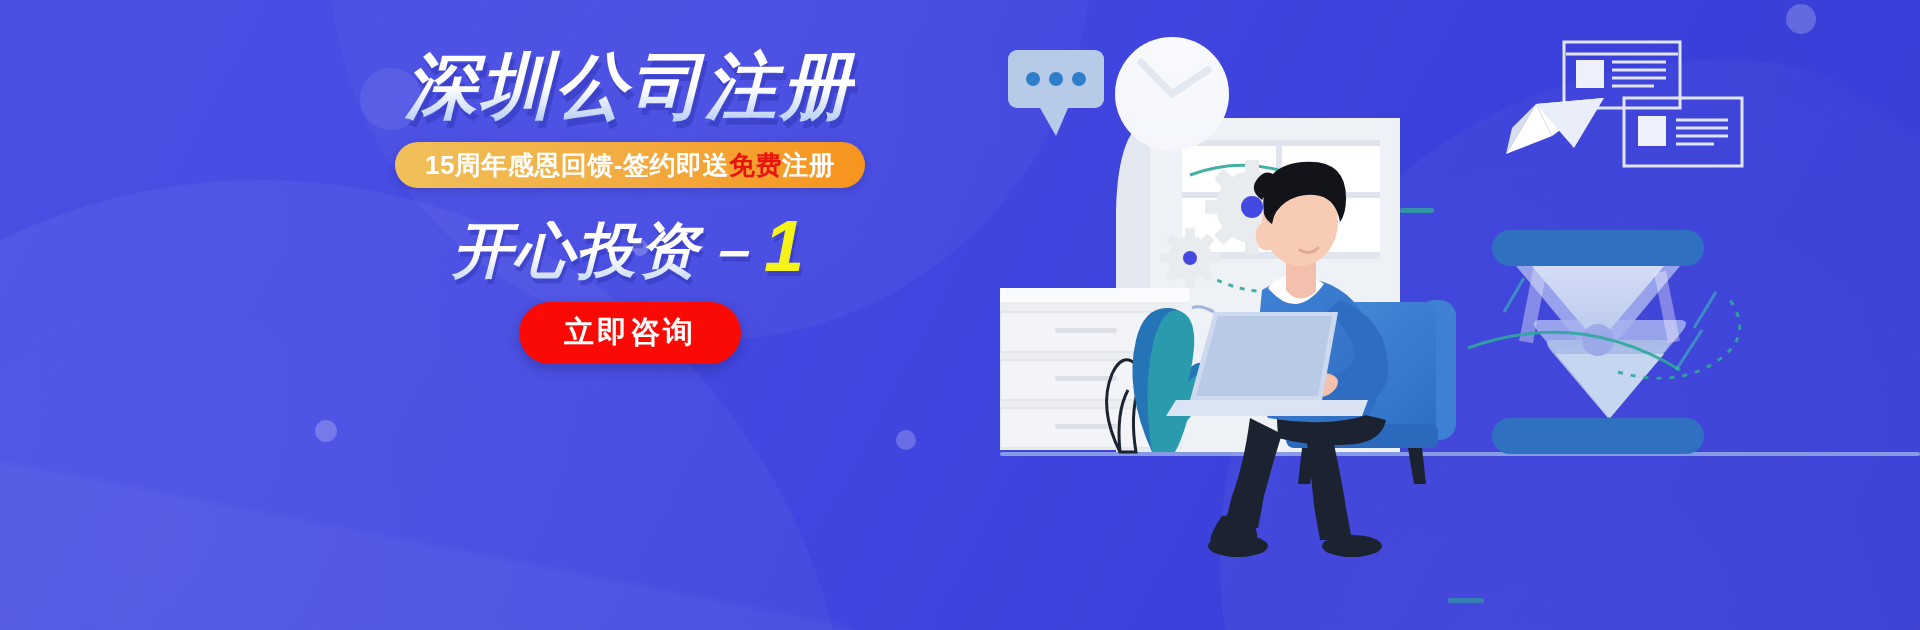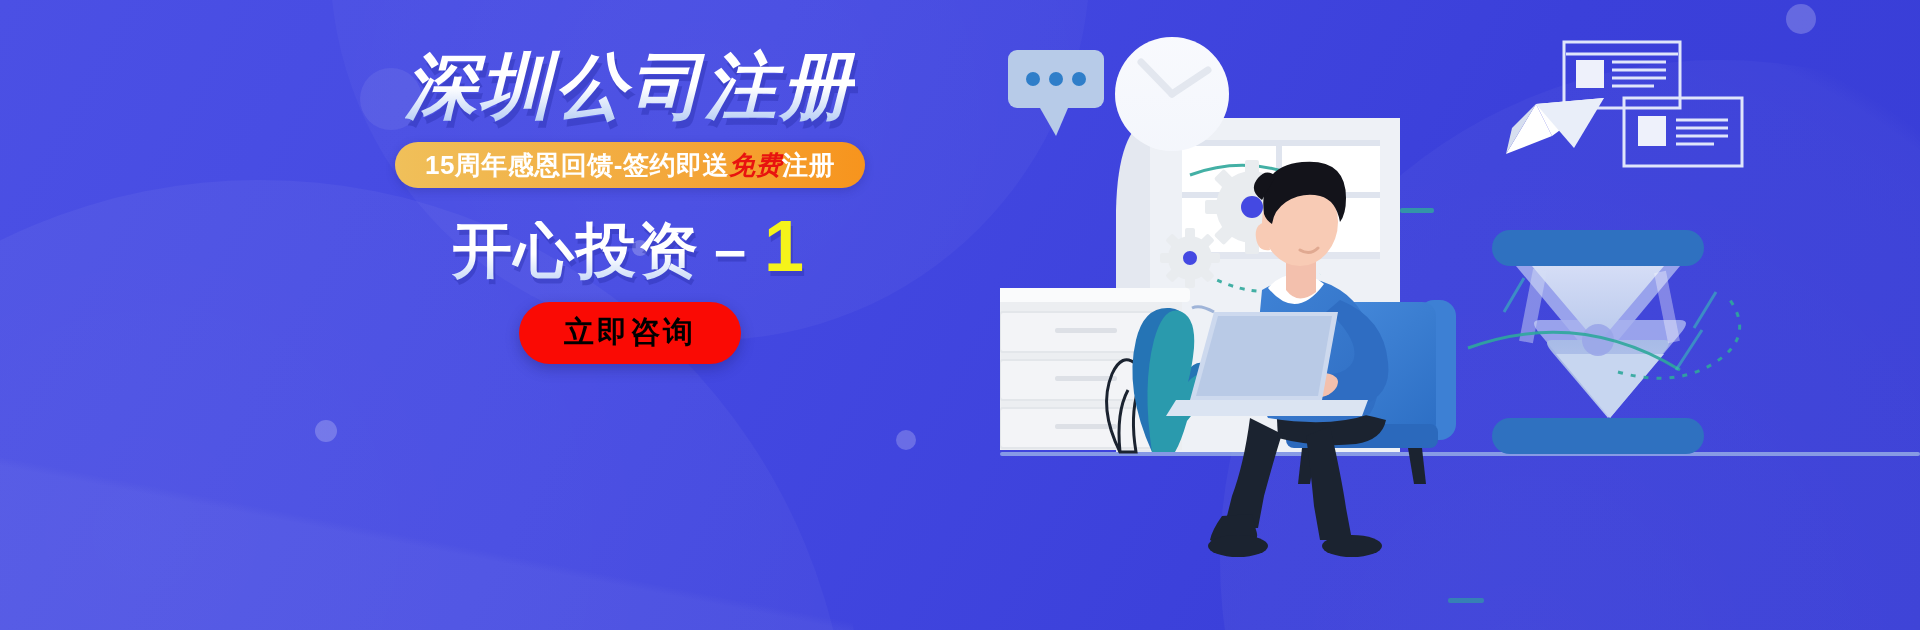--- a/index.html
+++ b/index.html
@@ -74,23 +74,23 @@
     height:46px;padding:0 30px;
     border-radius:23px;
     background:linear-gradient(90deg,#f0c05a 0%,#f3a93d 55%,#f7941d 100%);
     box-shadow:0 3px 10px rgba(30,30,120,.25);
     margin-bottom:22px;
     white-space:nowrap;
   }
   .pill span{
     font-size:26px;font-weight:bold;color:#ffffff;letter-spacing:.5px;line-height:1;
   }
-  .pill .hot{color:#e8130f;font-style:italic;}
+  .pill .hot{color:#e8130f;}
   .subline{
-    font-size:60px;font-weight:bold;
+    font-size:60px;font-weight:bold;font-style:italic;
     letter-spacing:2px;
     line-height:1;
     margin-bottom:20px;
     white-space:nowrap;
     display:flex;align-items:baseline;
   }
   .subline .w{
     background:linear-gradient(180deg,#ffffff 0%,#ffffff 55%,#c9daf8 100%);
     -webkit-background-clip:text;background-clip:text;
     -webkit-text-fill-color:transparent;
@@ -102,21 +102,21 @@
     padding:0 2px;
     filter:drop-shadow(2px 5px 0 rgba(40,46,170,.4));
   }
   .cta{
     display:flex;align-items:center;justify-content:center;
     width:222px;height:62px;border-radius:31px;
     background:#fa0a04;
     border:none;cursor:pointer;
     box-shadow:0 5px 14px rgba(20,20,90,.3);
   }
-  .cta span{font-size:30px;font-weight:bold;color:#000000;letter-spacing:3px;}
+  .cta span{font-size:30px;font-weight:bold;color:#ffffff;letter-spacing:3px;}
 
   
   .illus{position:absolute;right:0;top:0;width:920px;height:630px;z-index:10;}
 </style>
 </head>
 <body>
 
 <div id="banner">
 
   <div class="bg-arc arc-left"></div>

